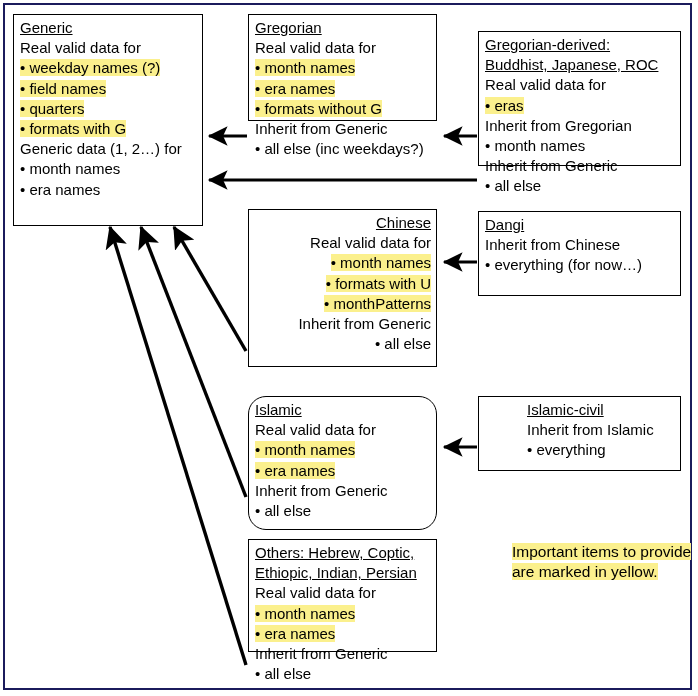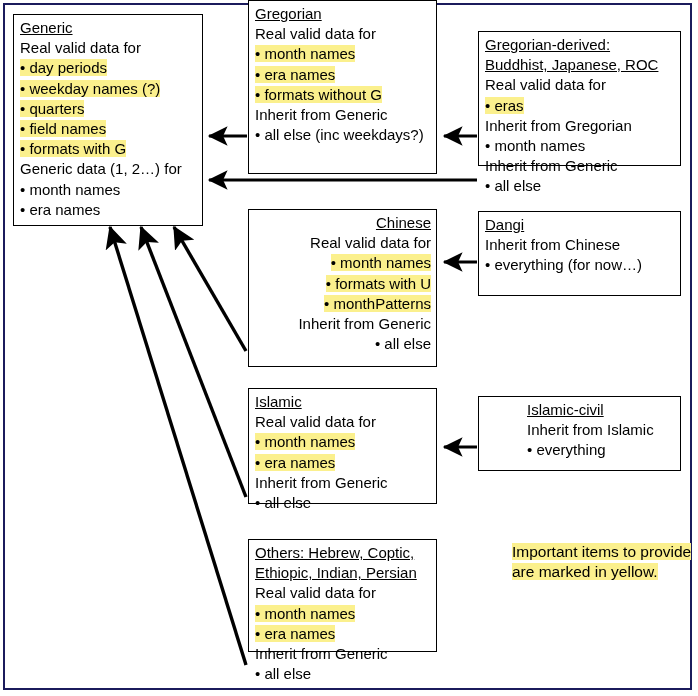--- a/index.html
+++ b/index.html
@@ -89,31 +89,30 @@
     <line x1="246" y1="351" x2="174" y2="227" stroke="#000000" stroke-width="3.4" marker-end="url(#ah)"></line>
 
     <line x1="246" y1="497" x2="141" y2="227" stroke="#000000" stroke-width="3.4" marker-end="url(#ah)"></line>
 
     <line x1="246" y1="665" x2="110" y2="227" stroke="#000000" stroke-width="3.4" marker-end="url(#ah)"></line>
   </svg>
 
   <div class="node" style="left:13px; top:14px; width:190px; height:212px;">
     <div class="ttl">Generic</div>
     <div class="ln"><span class="txt">Real valid data for</span></div>
-    <div class="ln hl"><span class="txt">•&nbsp;<span>day periods</span></span></div>
     <div class="ln hl"><span class="txt">•&nbsp;<span>weekday names (?)</span></span></div>
+    <div class="ln hl"><span class="txt">•&nbsp;<span>field names</span></span></div>
     <div class="ln hl"><span class="txt">•&nbsp;<span>quarters</span></span></div>
-    <div class="ln hl"><span class="txt">•&nbsp;<span>field names</span></span></div>
     <div class="ln hl"><span class="txt">•&nbsp;<span>formats with G</span></span></div>
     <div class="ln"><span class="txt">Generic data (1, 2…) for</span></div>
     <div class="ln"><span class="txt">•&nbsp;<span>month names</span></span></div>
     <div class="ln"><span class="txt">•&nbsp;<span>era names</span></span></div>
   </div>
 
-  <div class="node" style="left:248px; top:0; width:189px; height:174px;">
+  <div class="node" style="left:248px; top:14px; width:189px; height:107px;">
     <div class="ttl">Gregorian</div>
     <div class="ln"><span class="txt">Real valid data for</span></div>
     <div class="ln hl"><span class="txt">•&nbsp;<span>month names</span></span></div>
     <div class="ln hl"><span class="txt">•&nbsp;<span>era names</span></span></div>
     <div class="ln hl"><span class="txt">•&nbsp;<span>formats without G</span></span></div>
     <div class="ln"><span class="txt">Inherit from Generic</span></div>
     <div class="ln"><span class="txt">•&nbsp;<span>all else (inc weekdays?)</span></span></div>
   </div>
 
   <div class="node" style="left:478px; top:31px; width:203px; height:135px;">
@@ -136,21 +135,21 @@
     <div class="ln"><span class="txt">Inherit from Generic</span></div>
     <div class="ln"><span class="txt">•&nbsp;<span>all else</span></span></div>
   </div>
 
   <div class="node" style="left:478px; top:211px; width:203px; height:85px;">
     <div class="ttl">Dangi</div>
     <div class="ln"><span class="txt">Inherit from Chinese</span></div>
     <div class="ln"><span class="txt">•&nbsp;<span>everything (for now…)</span></span></div>
   </div>
 
-  <div class="node" style="left:248px; top:388px; width:189px; height:116px;">
+  <div class="node" style="left:248px; top:396px; width:189px; height:134px;border-radius:18px;">
     <div class="ttl">Islamic</div>
     <div class="ln"><span class="txt">Real valid data for</span></div>
     <div class="ln hl"><span class="txt">•&nbsp;<span>month names</span></span></div>
     <div class="ln hl"><span class="txt">•&nbsp;<span>era names</span></span></div>
     <div class="ln"><span class="txt">Inherit from Generic</span></div>
     <div class="ln"><span class="txt">•&nbsp;<span>all else</span></span></div>
   </div>
 
   <div class="node" style="left:478px; top:396px; width:203px; height:75px;padding-left:48px;">
     <div class="ttl">Islamic-civil</div>

